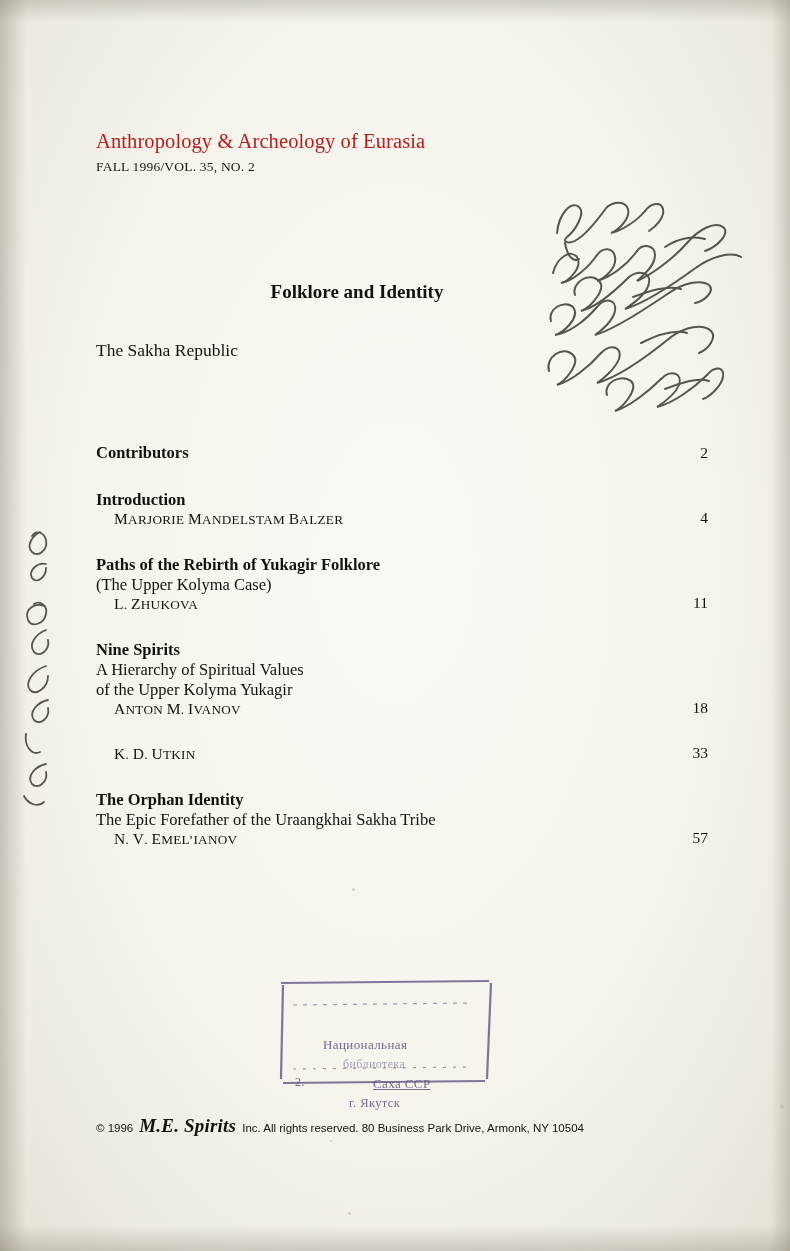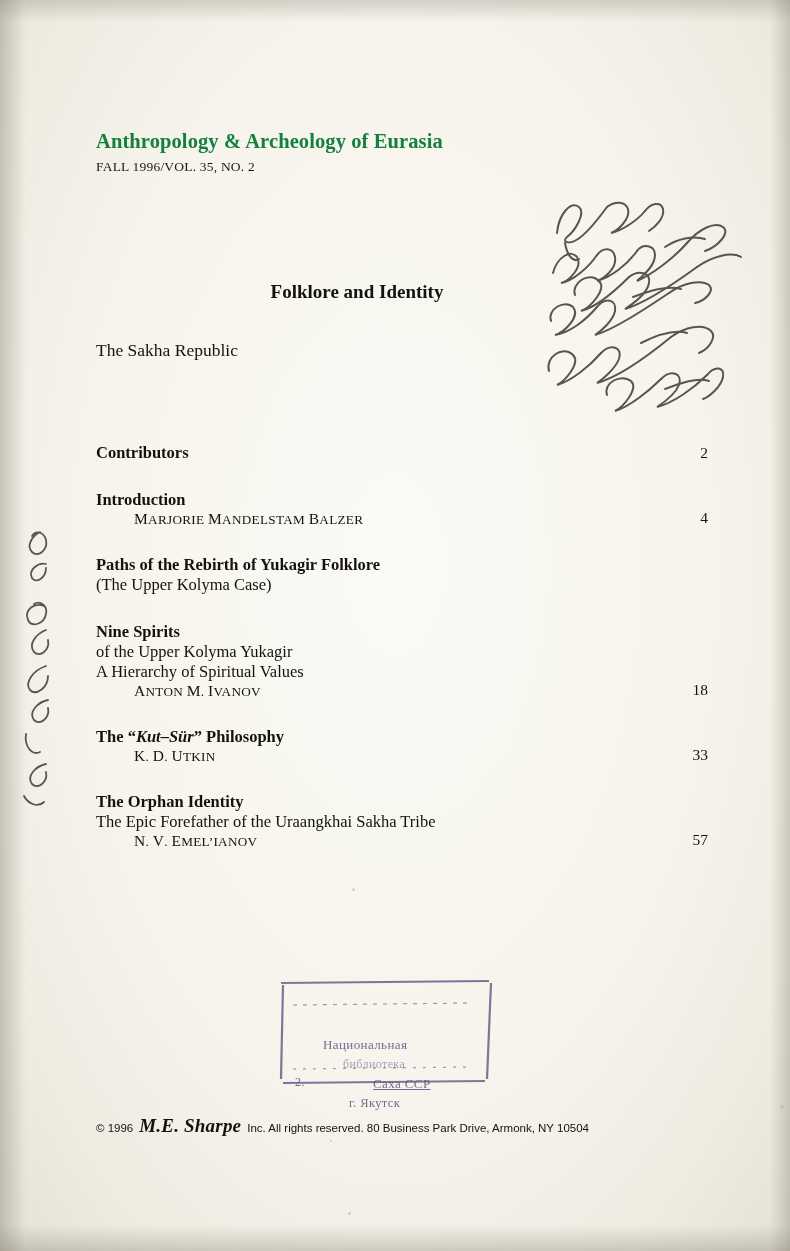--- a/index.html
+++ b/index.html
@@ -51,23 +51,23 @@
 
   .content {
     position: absolute;
     left: 96px;
     top: 130px;
     width: 612px;
   }
 
   .journal-title {
     font-size: 20.5px;
-    font-weight: bold;
+    font-weight: normal;
     letter-spacing: 0.1px;
-    color: #15803d;
+    color: #b91c1c;
     margin: 0;
   }
   .issue-line {
     font-size: 13.5px;
     color: #1a1813;
     margin-top: 6px;
     letter-spacing: 0.2px;
   }
 
   .main-title {
@@ -98,21 +98,21 @@
     font-weight: bold;
     color: #14120e;
   }
   .entry-sub {
     font-size: 16.5px;
     color: #14120e;
   }
   .entry-author {
     font-size: 13.2px;
     color: #14120e;
-    margin-left: 38px;
+    margin-left: 18px;
     letter-spacing: 0.3px;
   }
   .entry-author .first-cap {
     font-size: 15.5px;
   }
   .page-num {
     position: absolute;
     right: 0;
     font-size: 15.5px;
     color: #14120e;
@@ -234,42 +234,43 @@
         </div>
       </div>
 
       <div class="toc-entry">
         <div class="row">
           <span class="entry-title">Paths of the Rebirth of Yukagir Folklore</span>
         </div>
         <div class="row">
           <span class="entry-sub">(The Upper Kolyma Case)</span>
         </div>
+        <div class="row">
+          <span class="entry-author"><span class="first-cap">L</span>. <span class="first-cap">Z</span>HUKOVA</span>
+          <span class="page-num" style="top:-1px;">11</span>
+        </div>
       </div>
 
       <div class="toc-entry">
         <div class="row">
           <span class="entry-title">Nine Spirits</span>
         </div>
         <div class="row">
+          <span class="entry-sub">A Hierarchy of Spiritual Values</span>
+        </div>
+        <div class="row">
           <span class="entry-sub">of the Upper Kolyma Yukagir</span>
-        </div>
-        <div class="row">
-          <span class="entry-sub">A Hierarchy of Spiritual Values</span>
         </div>
         <div class="row">
           <span class="entry-author"><span class="first-cap">A</span>NTON <span class="first-cap">M</span>. <span class="first-cap">I</span>VANOV</span>
           <span class="page-num" style="top:-1px;">18</span>
         </div>
       </div>
 
       <div class="toc-entry">
-        <div class="row">
-          <span class="entry-title">The “<span class="italic-q">Kut–Sür</span>” Philosophy</span>
-        </div>
         <div class="row">
           <span class="entry-author"><span class="first-cap">K</span>. <span class="first-cap">D</span>. <span class="first-cap">U</span>TKIN</span>
           <span class="page-num" style="top:-1px;">33</span>
         </div>
       </div>
 
       <div class="toc-entry">
         <div class="row">
           <span class="entry-title">The Orphan Identity</span>
         </div>
@@ -347,16 +348,16 @@
     </svg>
     <div class="stamp-text" style="left:48px; top:18px; font-size:13px;">Национальная</div>
     <div class="stamp-text" style="left:68px; top:38px; font-size:12px; opacity:0.5;">библиотека</div>
     <div class="stamp-text" style="left:98px; top:57px; font-size:13px;text-decoration:underline;">Саха  ССР</div>
     <div class="stamp-text" style="left:74px; top:77px; font-size:12.5px;">г. Якутск</div>
     <div class="stamp-text" style="left:20px; top:56px; font-size:12px;">2.</div>
   </div>
 
   <div class="footer">
     <span class="copy">© 1996</span>
-    <span class="brand">M.E. Sharpe</span>
+    <span class="brand">M.E. Spirits</span>
     <span class="rest">Inc. All rights reserved. 80 Business Park Drive, Armonk, NY 10504</span>
   </div>
 </div>
 
 </body></html>

